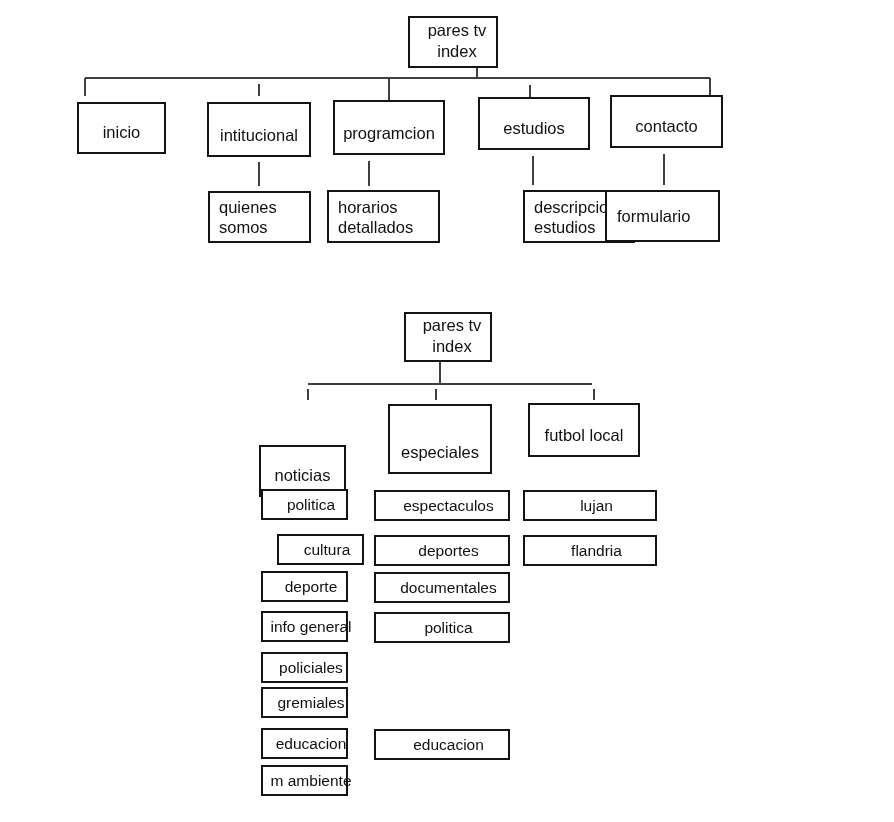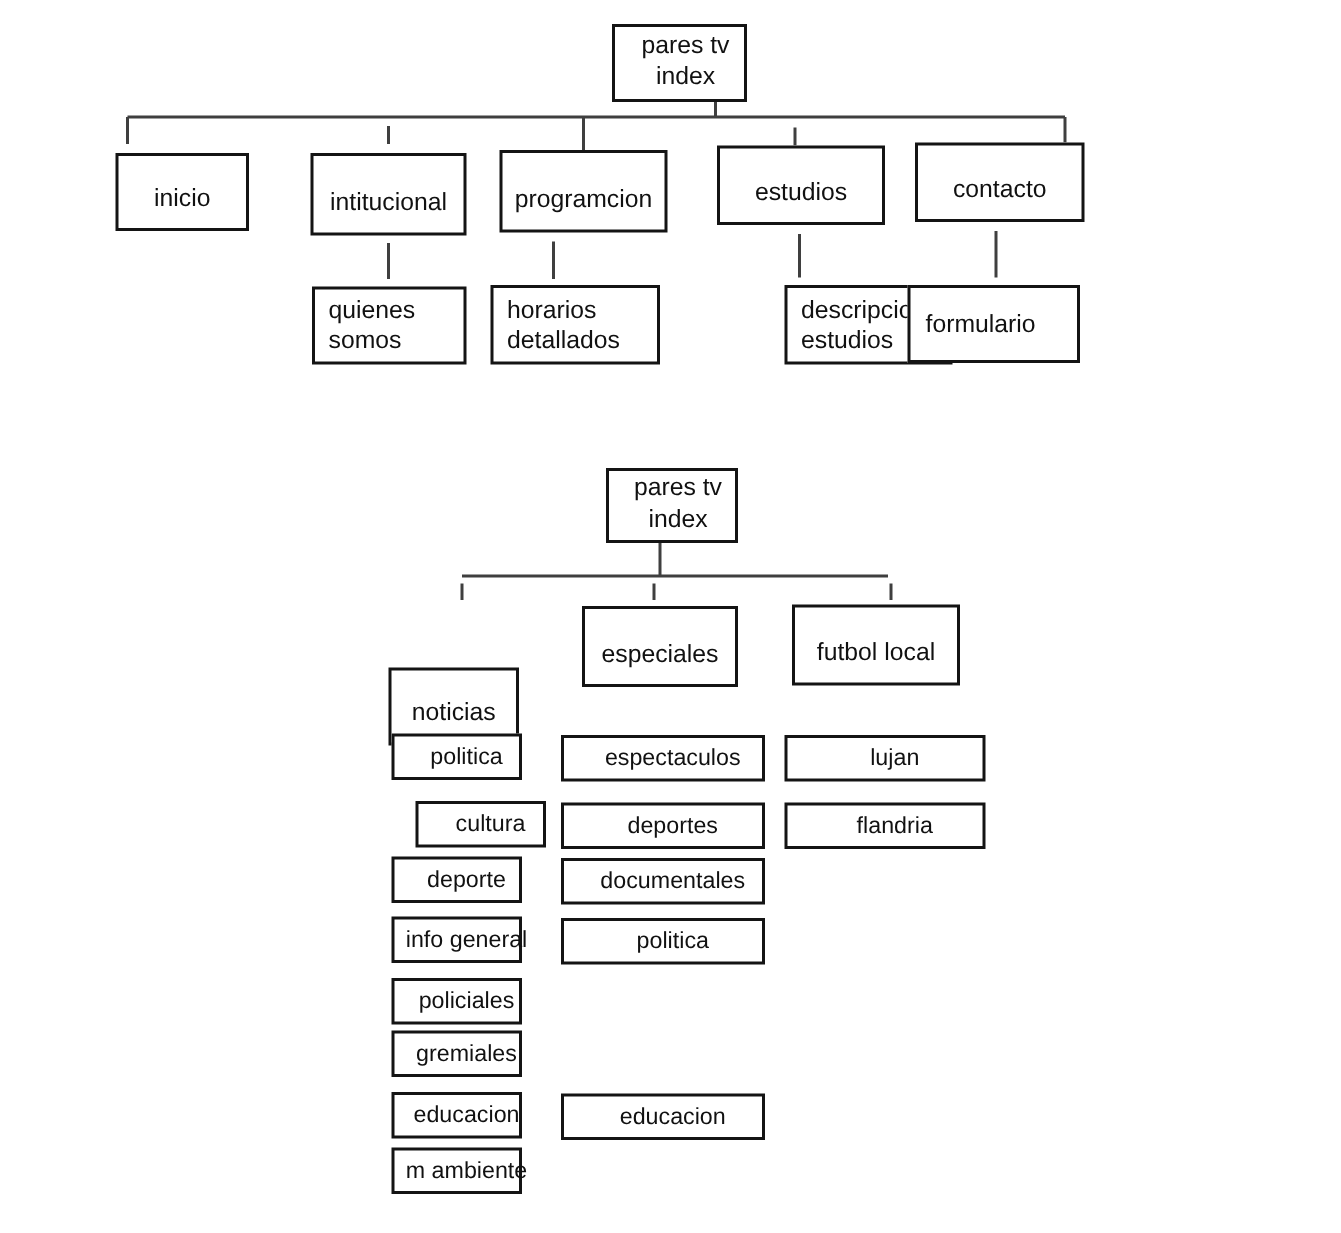--- a/index.html
+++ b/index.html
@@ -96,21 +96,21 @@
   <div class="node leftalign" style="left:478px;top:190px;width:112px;height:53px;margin-left:45px;">descripcion
 estudios</div>
 
   <div class="node leftalign vcenter" style="left:605px;top:190px;width:115px;height:52px;text-align:center;">formulario</div>
 
   <div class="node root" style="left:404px;top:312px;width:88px;height:50px;">pares tv
 index</div>
 
   <div class="node" style="left:259px;top:405px;width:87px;height:52px;margin-top:40px;">noticias</div>
 
-  <div class="node" style="left:388px;top:404px;width:104px;height:54px;">especiales</div>
+  <div class="node" style="left:388px;top:404px;width:104px;height:70px;">especiales</div>
 
   <div class="node" style="left:528px;top:403px;width:112px;height:54px;">futbol local</div>
 
   <div class="item" style="left:261px;top:489px;width:87px;height:31px;">politica</div>
   <div class="item" style="left:261px;top:534px;width:87px;height:31px;margin-left:16px;">cultura</div>
   <div class="item" style="left:261px;top:571px;width:87px;height:31px;">deporte</div>
   <div class="item" style="left:261px;top:611px;width:87px;height:31px;">info general</div>
   <div class="item" style="left:261px;top:652px;width:87px;height:31px;">policiales</div>
   <div class="item" style="left:261px;top:687px;width:87px;height:31px;">gremiales</div>
   <div class="item" style="left:261px;top:728px;width:87px;height:31px;">educacion</div>

